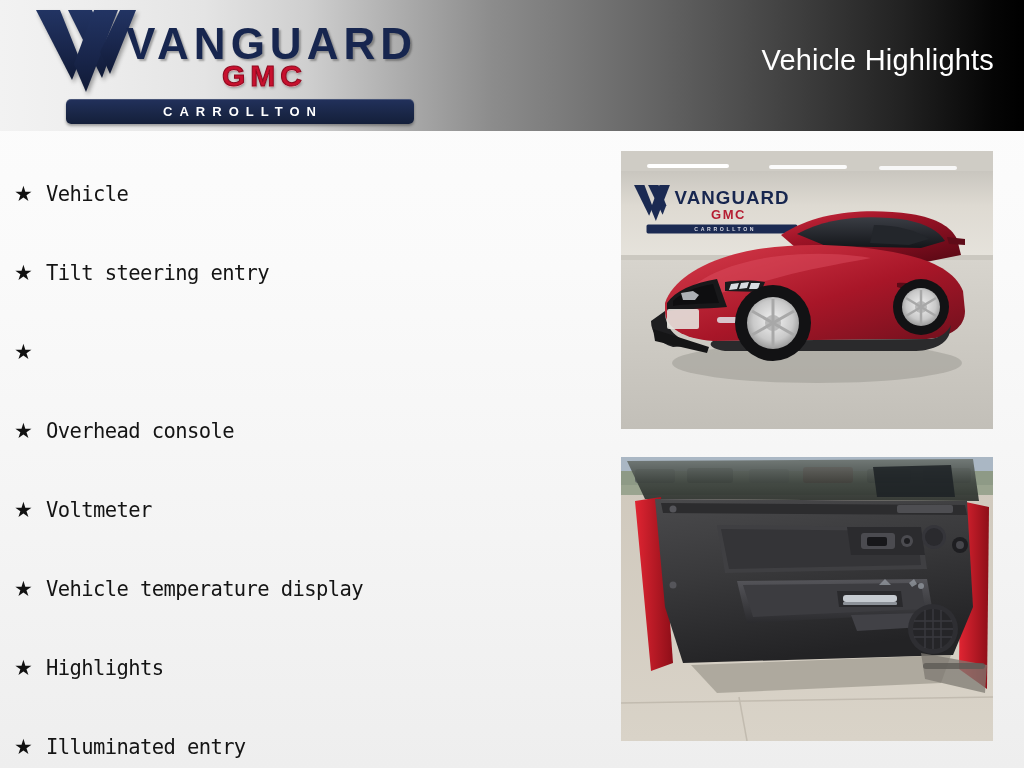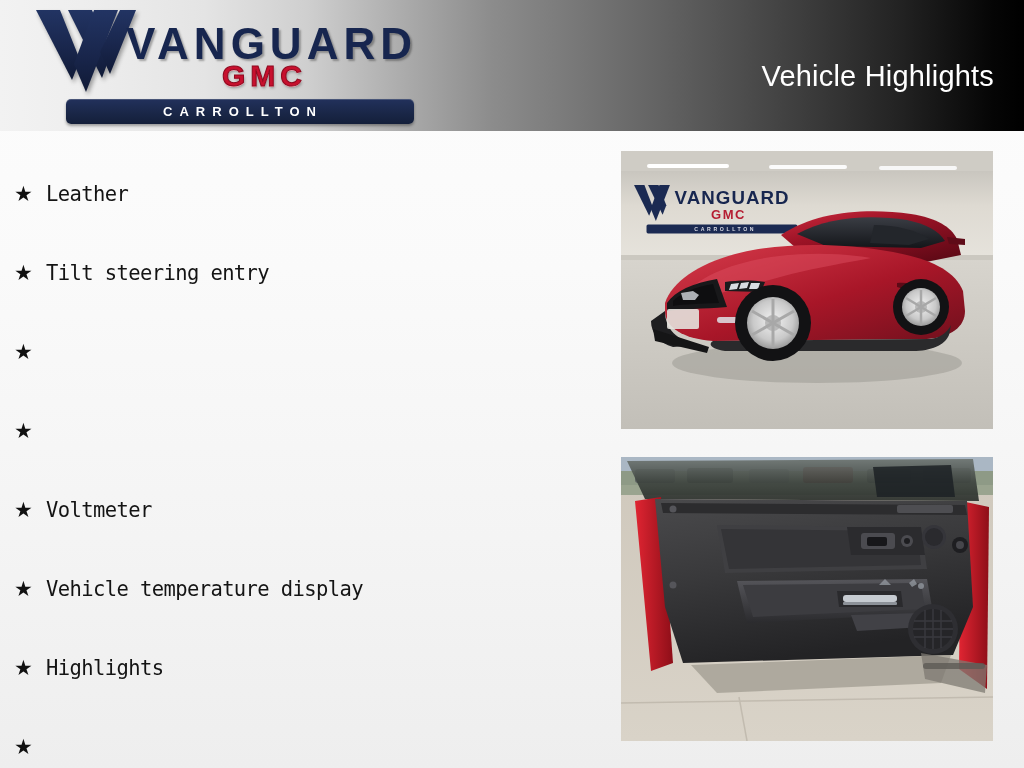--- a/index.html
+++ b/index.html
@@ -61,21 +61,21 @@
     box-shadow:0 2px 3px rgba(0,0,0,.35), inset 0 1px 0 rgba(255,255,255,.18);
   }
   .logo-banner span {
     display:block; text-align:center; line-height:25px;
     font-family:"Liberation Sans", sans-serif;
     font-weight:bold; font-size:13px; letter-spacing:7px;
     color:#ffffff; padding-left:6px;
   }
 
   .header-title {
-    position:absolute; right:30px; top:60px;
+    position:absolute; right:30px; top:44px;
     font-family:"Liberation Sans", sans-serif;
     font-size:29px; color:#ffffff; letter-spacing:.2px;
     white-space:nowrap;
     text-align:right;
   }
 
   
   .feature-list {
     position:absolute; left:0; top:131px; width:610px; height:637px;
     padding:23px 0 0 14px;
@@ -134,53 +134,55 @@
     </div>
   </div>
 
   <div class="header-title">Vehicle Highlights</div>
 </div>
 
 <div class="feature-list">
 
   <div class="feature-item">
     <span class="feature-star">★</span>
-    <span class="feature-label">Leather</span>
+    <span class="feature-label">Vehicle</span>
   </div>
 
   <div class="feature-item">
     <span class="feature-star">★</span>
     <span class="feature-label">Tilt steering entry</span>
   </div>
 
   <div class="feature-item">
     <span class="feature-star">★</span>
   </div>
 
   <div class="feature-item">
     <span class="feature-star">★</span>
+    <span class="feature-label">Overhead console</span>
   </div>
 
   <div class="feature-item">
     <span class="feature-star">★</span>
     <span class="feature-label">Voltmeter</span>
   </div>
 
   <div class="feature-item">
     <span class="feature-star">★</span>
     <span class="feature-label">Vehicle temperature display</span>
   </div>
 
   <div class="feature-item">
     <span class="feature-star">★</span>
     <span class="feature-label">Highlights</span>
   </div>
 
   <div class="feature-item">
     <span class="feature-star">★</span>
+    <span class="feature-label">Illuminated entry</span>
   </div>
 </div>
 
 <div class="photo photo-exterior">
   <svg viewBox="0 0 372 278" xmlns="http://www.w3.org/2000/svg">
     <defs>
       <linearGradient id="wall" x1="0" y1="0" x2="0" y2="1">
         <stop offset="0%" stop-color="#c9c6bf"></stop>
         <stop offset="40%" stop-color="#dedad2"></stop>
         <stop offset="100%" stop-color="#e6e3dc"></stop>

